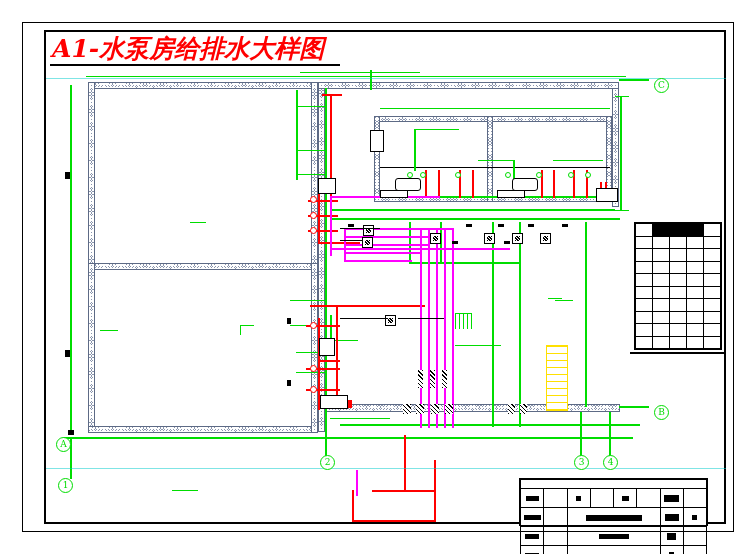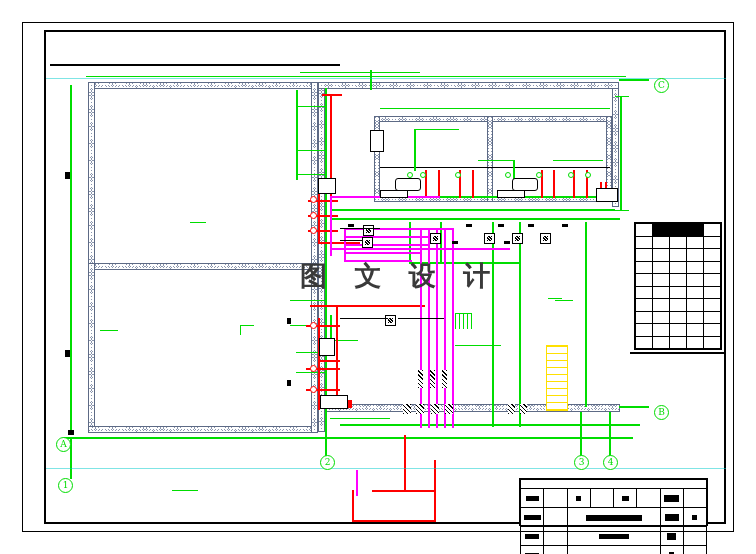--- a/index.html
+++ b/index.html
@@ -76,20 +76,21 @@
   .hatchblk{position:absolute;background:repeating-linear-gradient(45deg,#000 0 1px,#fff 1px 3px);}
 </style>
 </head>
 <body>
 
 <div id="stage">
 
   <div class="frame-outer"></div>
   <div class="frame-inner"></div>
 
+  <div class="dwg-title">A1-水泵房给排水大样图</div>
   <div class="title-rule"></div>
 
   <div class="wall" style="left:88px;top:82px;width:230px;height:7px;"></div>
   <div class="wall" style="left:88px;top:82px;width:7px;height:188px;"></div>
   <div class="wall" style="left:88px;top:263px;width:230px;height:7px;"></div>
   <div class="wall" style="left:311px;top:82px;width:7px;height:188px;"></div>
 
   <div class="wall" style="left:88px;top:263px;width:7px;height:170px;"></div>
   <div class="wall" style="left:88px;top:426px;width:230px;height:7px;"></div>
   <div class="wall" style="left:311px;top:263px;width:7px;height:170px;"></div>
@@ -406,15 +407,14 @@
         <td style="text-align:center;"><span class="blob" style="width:14px;"></span></td>
         <td></td>
         <td colspan="4"></td>
         <td style="text-align:center;"><span class="blob" style="width:5px;height:7px;"></span></td>
         <td></td>
       </tr>
     </tbody>
       </table>
   </div>
 
-  <div class="watermark">图 文 设 计</div>
 
 </div>
 
 </body></html>

